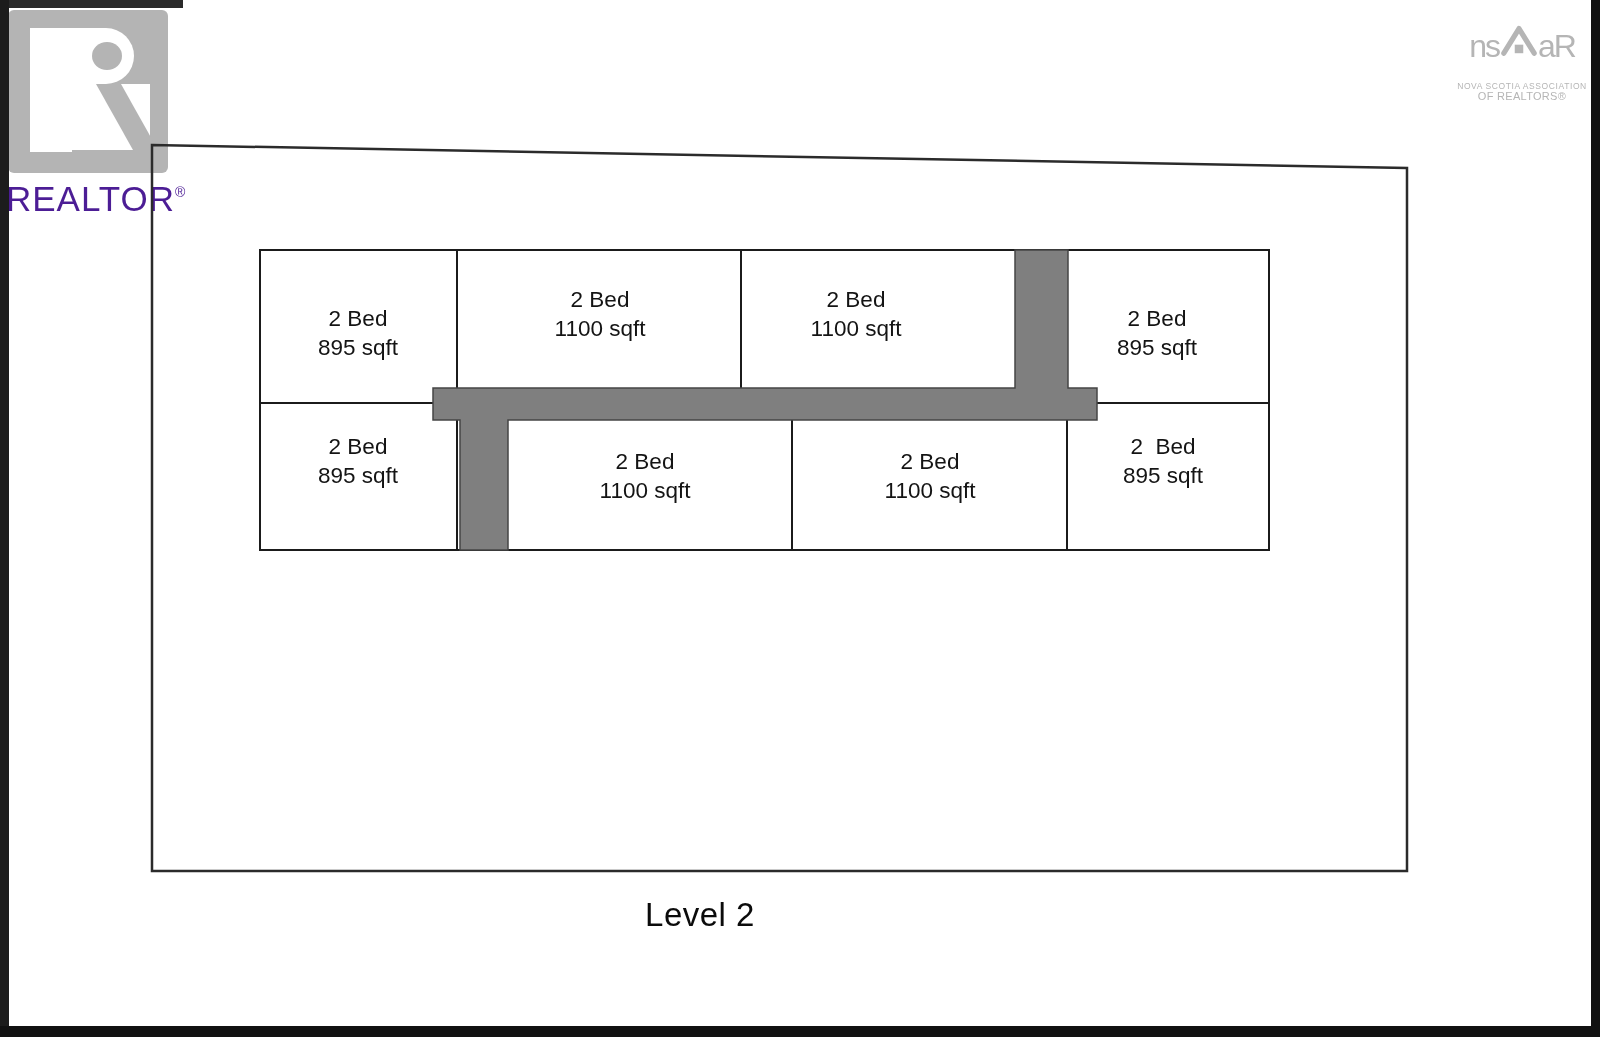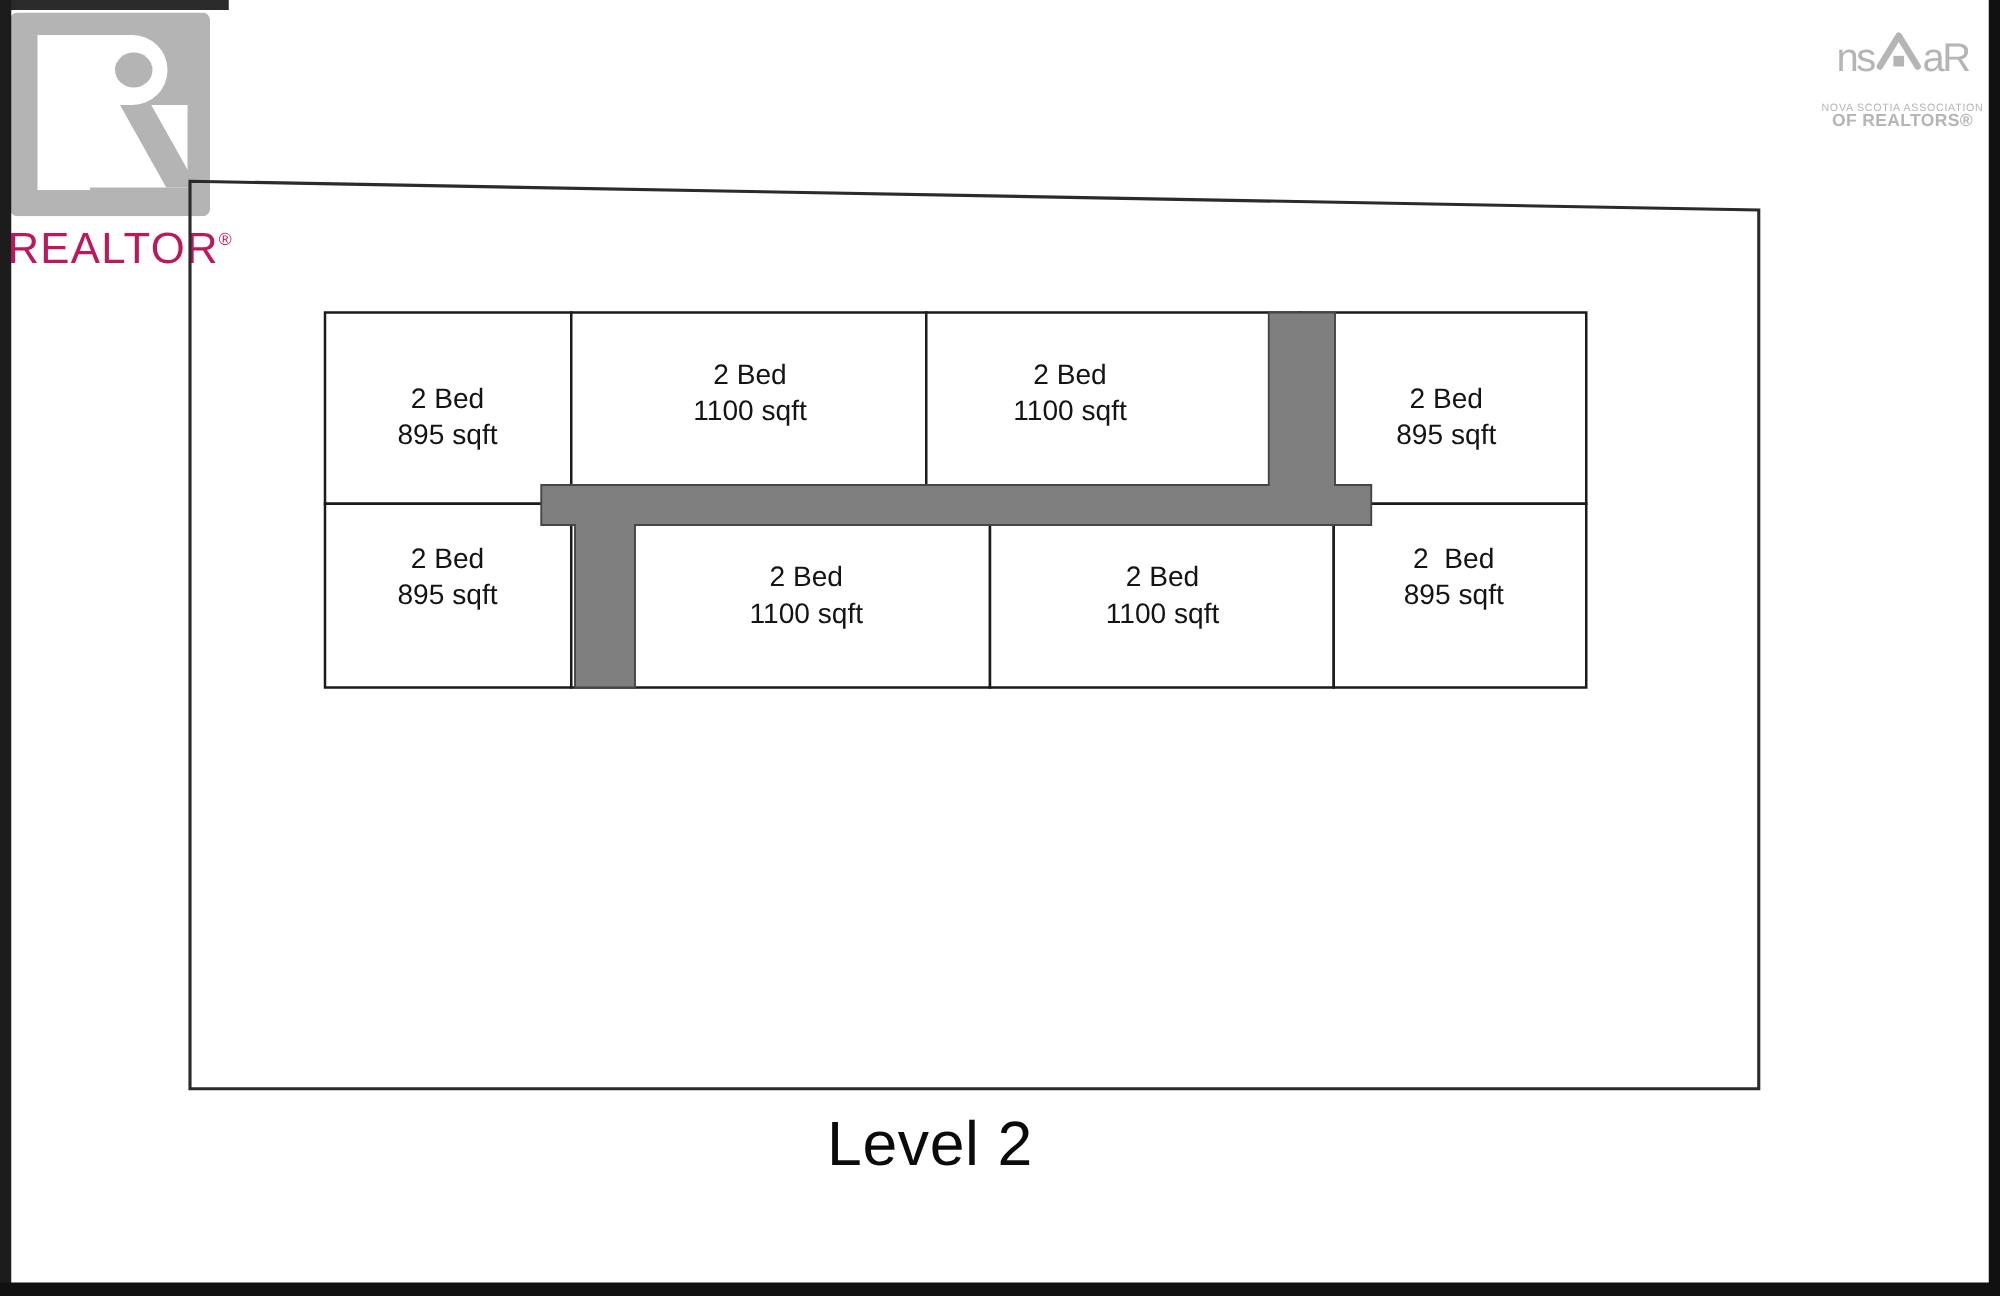--- a/index.html
+++ b/index.html
@@ -11,45 +11,45 @@
   .edge{position:absolute;background:#1c1c1c;}
   .edge-top{left:8px;top:0;width:175px;height:8px;background:#2a2a2a;}
   .edge-left{left:0;top:0;width:9px;height:1037px;}
   .edge-right{left:1591px;top:0;width:9px;height:1037px;background:#111;}
   .edge-bottom{left:0;top:1026px;width:1600px;height:11px;background:#111;}
 
   
   .realtor-logo{position:absolute;left:8px;top:10px;width:160px;height:163px;}
   .realtor-wordmark{
     position:absolute;left:6px;top:181px;font-size:35px;letter-spacing:1px;
-    color:#be185d;white-space:nowrap;line-height:1;
+    color:#4c1d95;white-space:nowrap;line-height:1;
   }
   .realtor-wordmark sup{font-size:14px;line-height:1;vertical-align:14px;letter-spacing:0;}
 
   
   .nsar{position:absolute;left:1452px;top:20px;width:140px;text-align:center;color:#b5b5b5;}
   .nsar-wordmark{
     display:flex;align-items:flex-end;justify-content:center;
     font-size:32px;line-height:0.82;letter-spacing:-2px;font-weight:400;
   }
   .nsar-wordmark .house{margin:0 1px 1px 2px;}
   .nsar-tagline1{margin-top:22px;font-size:8.5px;letter-spacing:0.6px;line-height:10px;}
-  .nsar-tagline2{font-size:14px;font-weight:700;letter-spacing:0.3px;line-height:10px;}
+  .nsar-tagline2{font-size:11px;font-weight:400;letter-spacing:0.3px;line-height:10px;}
 
   
   .plan-svg{position:absolute;left:0;top:0;width:1600px;height:1037px;pointer-events:none;}
 
   .unit-label{
     position:absolute;transform:translate(-50%,-50%);
     font-size:22.5px;line-height:29px;color:#141414;text-align:center;
     white-space:pre-wrap;
   }
   .level-title{
     position:absolute;left:700px;top:915px;transform:translate(-50%,-50%);
-    font-size:50px;color:#0b0b0b;letter-spacing:0.5px;white-space:nowrap;margin-left:44px;
+    font-size:33px;color:#0b0b0b;letter-spacing:0.5px;white-space:nowrap;
   }
 </style>
 </head>
 <body>
 
 <div class="page">
 
   <svg class="realtor-logo" viewBox="0 0 160 163">
     <rect x="0" y="0" width="160" height="163" rx="6" fill="#b4b4b4"></rect>
     <rect x="22" y="18" width="42" height="124" fill="#ffffff"></rect>

